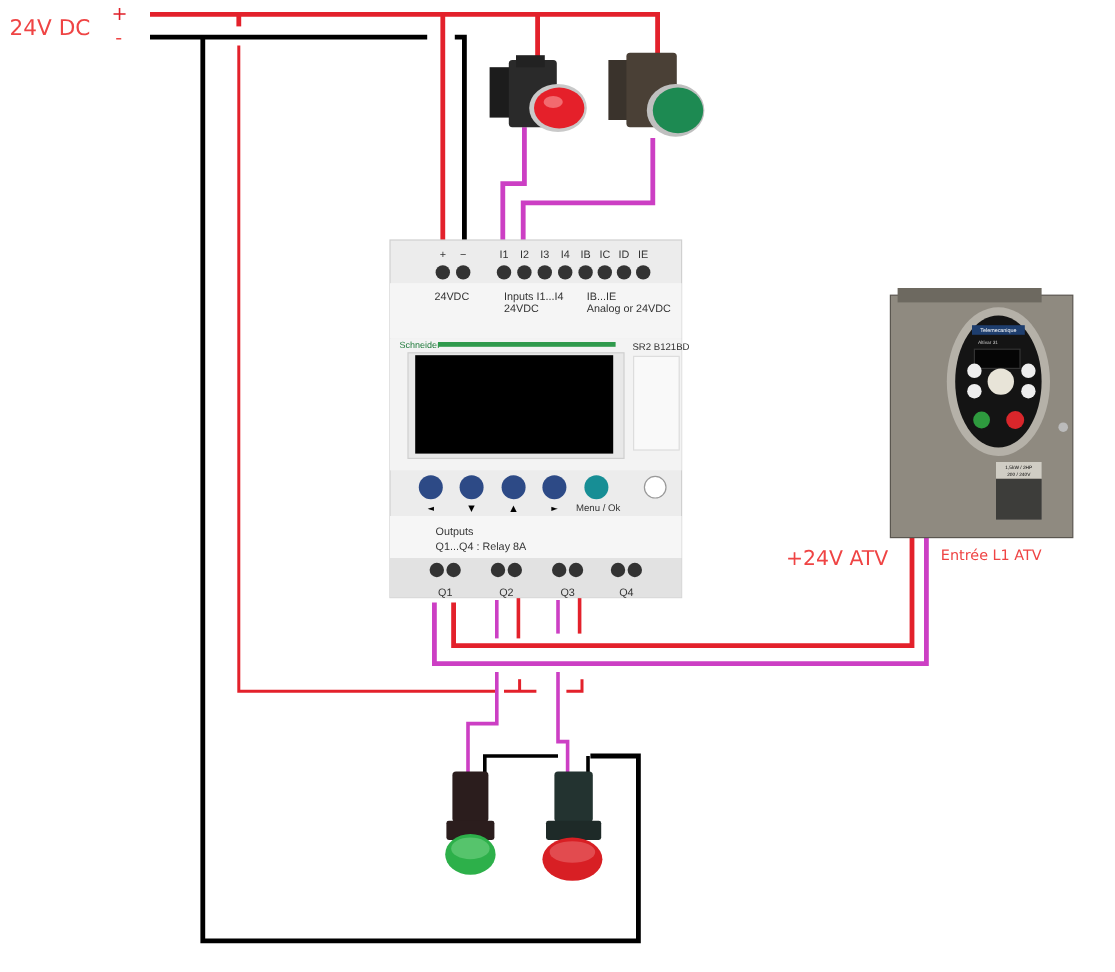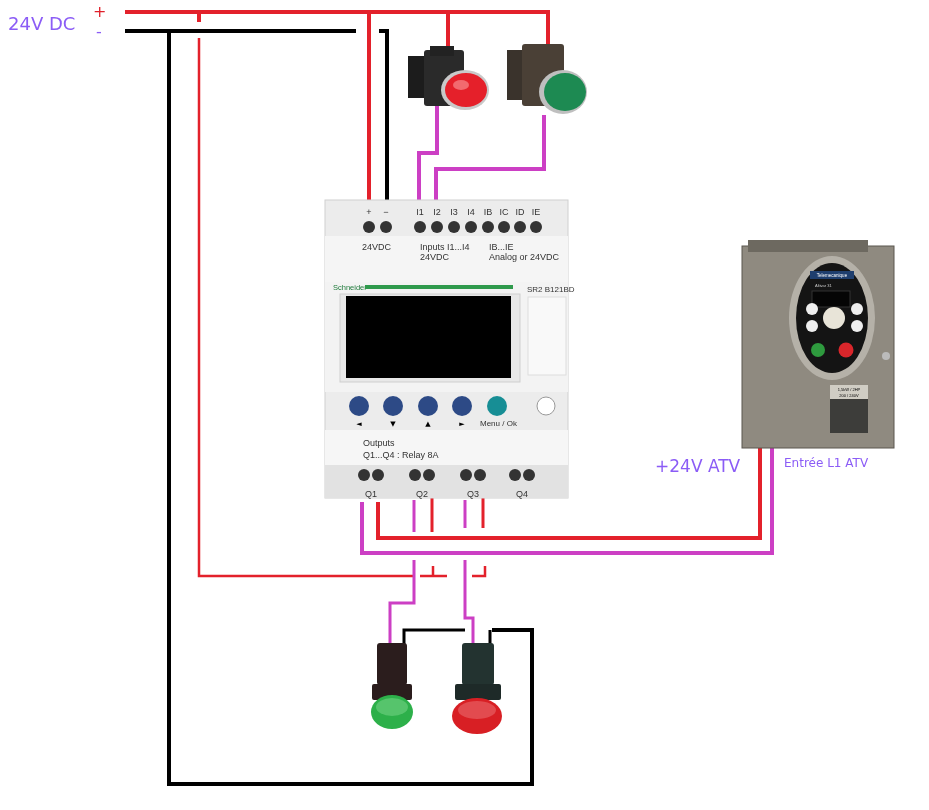--- a/index.html
+++ b/index.html
@@ -1,18 +1,18 @@
 <!DOCTYPE html>
 <html><head>
 <meta charset="utf-8">
 <style>
   html, body { margin:0; padding:0; background:#ffffff; }
   body { width:929px; height:810px; position:relative; overflow:hidden; font-family:"DejaVu Sans", sans-serif; }
   #diagram { position:absolute; left:0; top:0; width:929px; height:810px; }
-  .lbl { position:absolute; color:#8b5cf6; font-family:"DejaVu Sans", sans-serif; white-space:nowrap; }
+  .lbl { position:absolute; color:#ef4444; font-family:"DejaVu Sans", sans-serif; white-space:nowrap; }
   .supply-label { left:8px; top:13px; font-size:18px; }
   .plus-label { left:93px; top:2px; font-size:16px; color:#e0202a; }
   .minus-label { left:96px; top:22px; font-size:16px; }
   .atv24-label { left:655px; top:456px; font-size:17px;text-align:right; }
   .atvL1-label { left:784px; top:456px; font-size:12px; }
   .tiny { font-family:"Liberation Sans", sans-serif; fill:#333; }
 </style>
 </head>
 <body>
 

